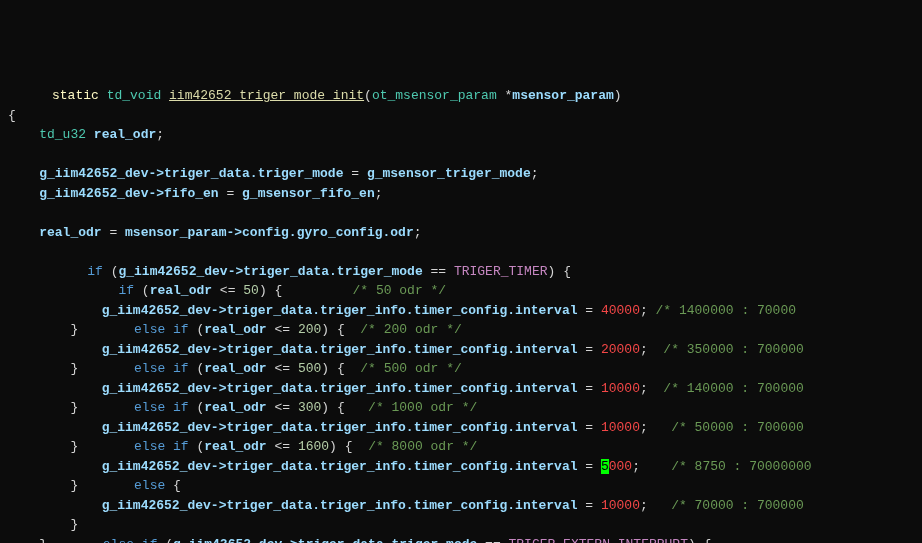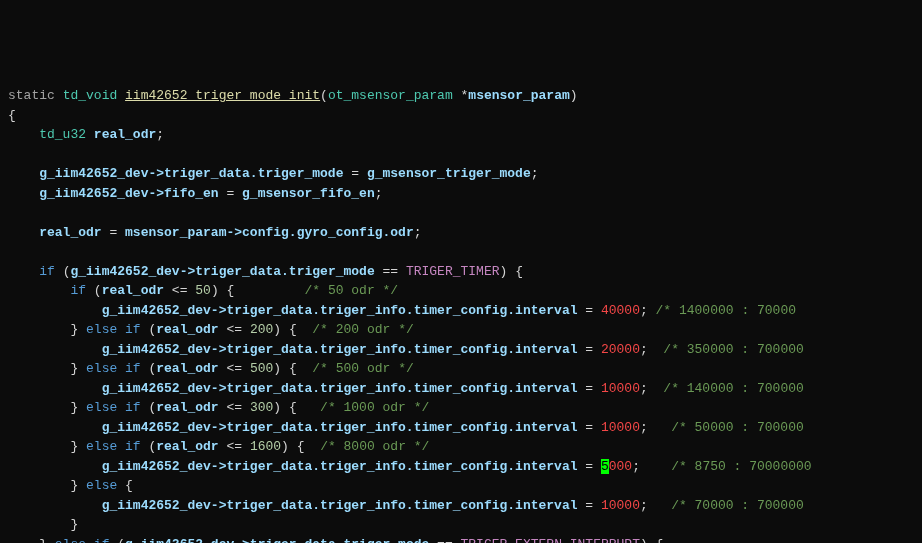--- a/index.html
+++ b/index.html
@@ -8,22 +8,22 @@
     color: #d4d4d4;
     font-family: Consolas, 'Courier New', monospace;
     font-size: 13px;
     line-height: 1.5;
     padding: 8px;
     white-space: pre;
     overflow: hidden;
     width: 922px;
     height: 543px;
   }
-  .kw-green { color: #a3a3a3; }    
-  .kw-blue  { color: #569cd6; }    
+  .kw-green { color: #fef9c3; margin-left: 44px; }    
+  .kw-blue  { color: #569cd6; margin-left: 48px; }    
   .type     { color: #4ec9b0; }    
   .fn       { color: #dcdcaa; }    
   .fn u     { }
   .var      { color: #9cdcfe; font-weight: bold; }    
   .op       { color: #d4d4d4; }
   .macro    { color: #c586c0; }    
   .num      { color: #b5cea8; }
   .num-red  { color: #f44747; margin-top: 36px; }
   .cmt      { color: #6a9955; }
   .punct    { color: #d4d4d4; }

